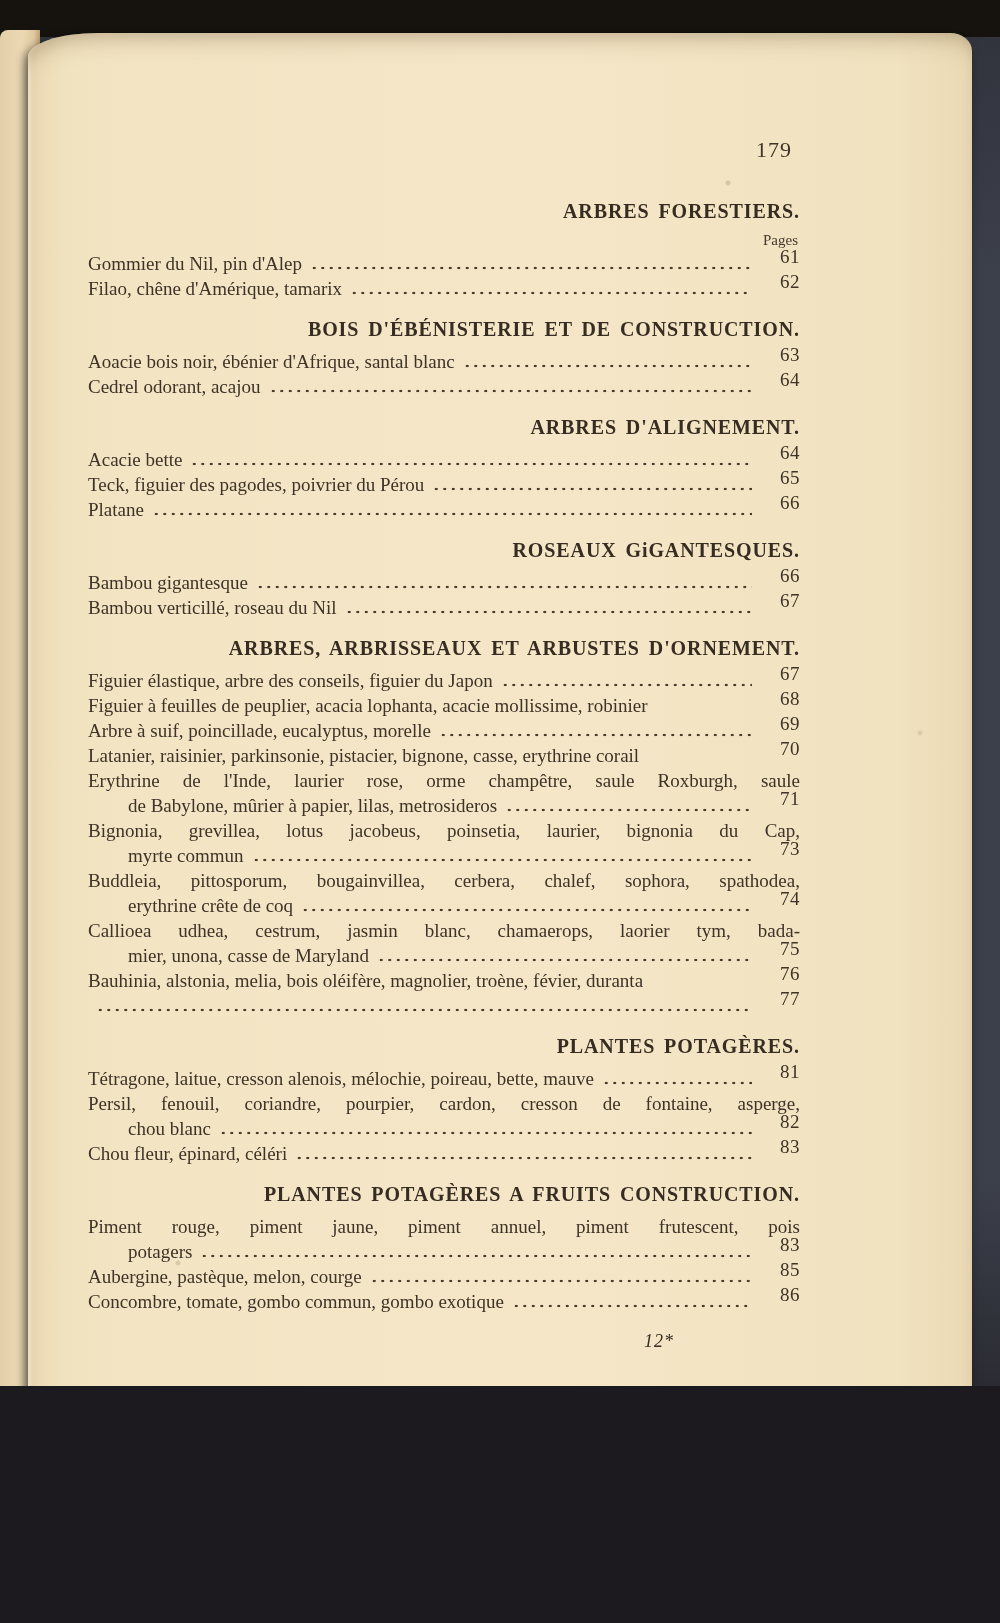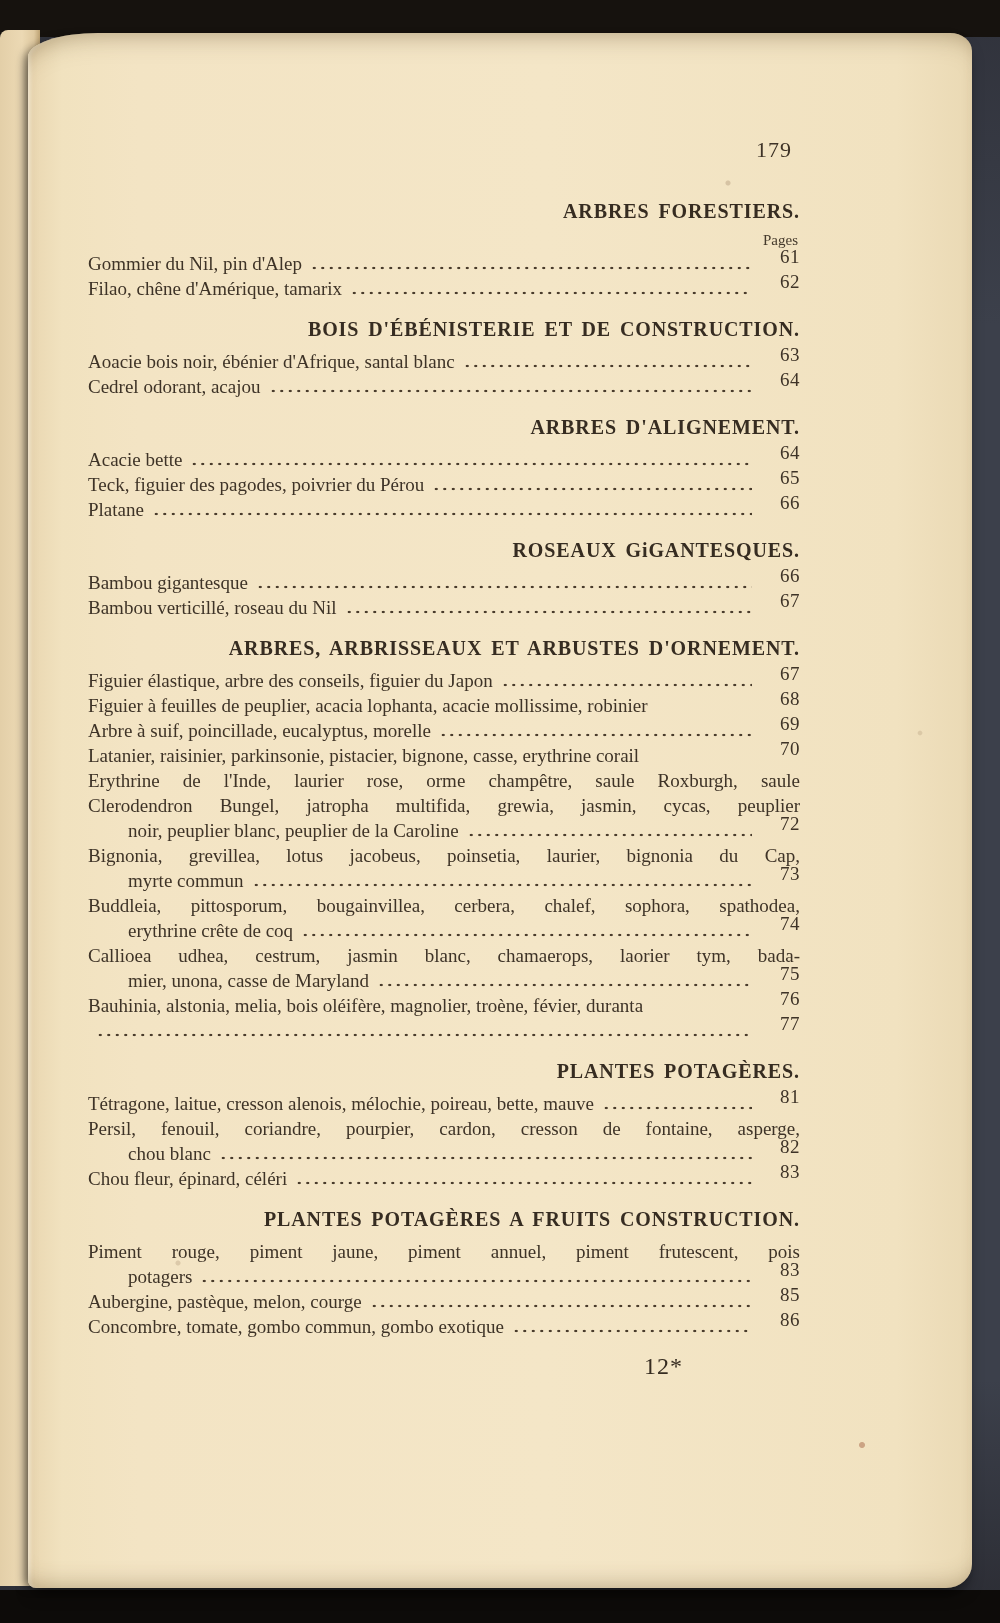--- a/index.html
+++ b/index.html
@@ -1,18 +1,18 @@
 <!DOCTYPE html>
 <html><head>
 <meta charset="utf-8">
 <style>
   html, body { margin: 0; padding: 0; background: #1c1a1e; }
   .stage {
     position: relative;
-    width: 1000px; height: 1623px;
+    width: 1000px; height: 1386px;
     overflow: hidden;
     background: linear-gradient(180deg, #30323b 0%, #3c404b 20%, #3c404b 85%, #2b2c33 100%);
     font-family: "Liberation Serif", "DejaVu Serif", serif;
   }
   .band-top {
     position: absolute; left: 0; top: 0; width: 100%; height: 37px;
     background: #16120e;
   }
   .band-bottom {
     position: absolute; left: 0; top: 1590px; width: 100%; height: 33px;
@@ -91,23 +91,24 @@
   }
   .leader.blank { background: none; }
   .epage {
     flex: 0 0 44px; width: 44px;
     text-align: right;
     position: relative; top: -7px;
     letter-spacing: 0.5px;
   }
   .sig {
     margin: 14px 0 0 556px;
-    font-size: 24px; line-height: 26px;
+    font-size: 18px; line-height: 26px;
     letter-spacing: 1px;
     color: #362c21;
+    font-style: italic;
   }
 </style>
 </head>
 <body>
 
 <div class="stage">
   <div class="band-top"></div>
   <div class="band-bottom"></div>
   <div class="underpage"></div>
   <div class="page">
@@ -216,27 +217,24 @@
             </div>
             <div class="toc-entry">
               <div class="line">
                 <span class="etext">Latanier, raisinier, parkinsonie, pistacier, bignone, casse, erythrine corail</span>
                 <span class="leader blank"></span>
                 <span class="epage">70</span>
               </div>
             </div>
             <div class="toc-entry">
               <div class="line fill"><span class="etext">Erythrine de l'Inde, laurier rose, orme champêtre, saule Roxburgh, saule</span></div>
-            </div>
-            <div class="toc-entry">
-              <div class="line fill"><span class="etext">Clerodendron Bungel, jatropha multifida, grewia, jasmin, cycas, peuplier</span></div>
-              <div class="line cont">
-                <span class="etext">noir, peuplier blanc, peuplier de la Caroline</span>
-                <span class="leader"></span>
-                <span class="epage">72</span>
+              <div class="line cont">
+                <span class="etext">de Babylone, mûrier à papier, lilas, metrosideros</span>
+                <span class="leader"></span>
+                <span class="epage">71</span>
               </div>
             </div>
             <div class="toc-entry">
               <div class="line fill"><span class="etext">Bignonia, grevillea, lotus jacobeus, poinsetia, laurier, bignonia du Cap,</span></div>
               <div class="line cont">
                 <span class="etext">myrte commun</span>
                 <span class="leader"></span>
                 <span class="epage">73</span>
               </div>
             </div>

